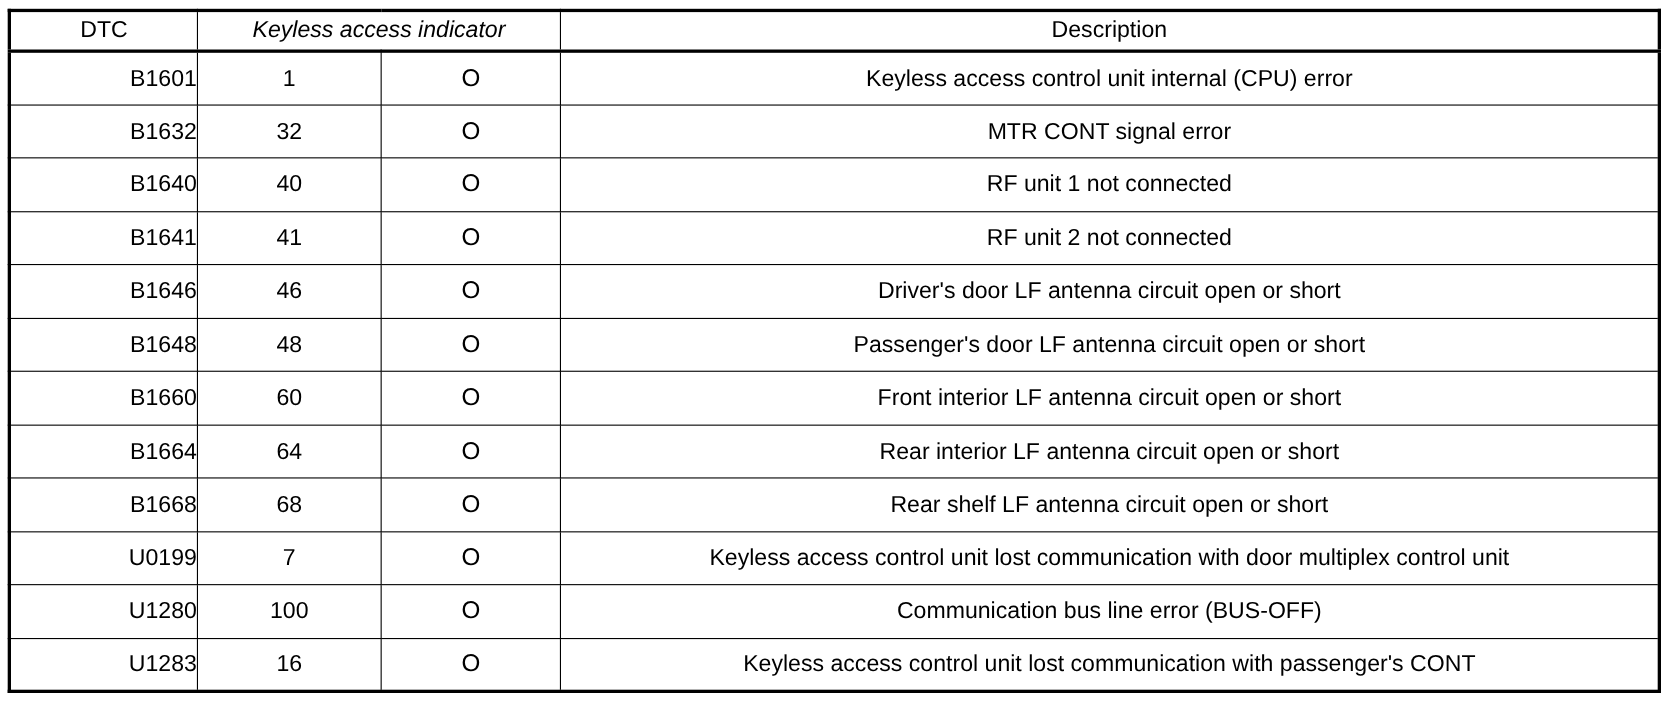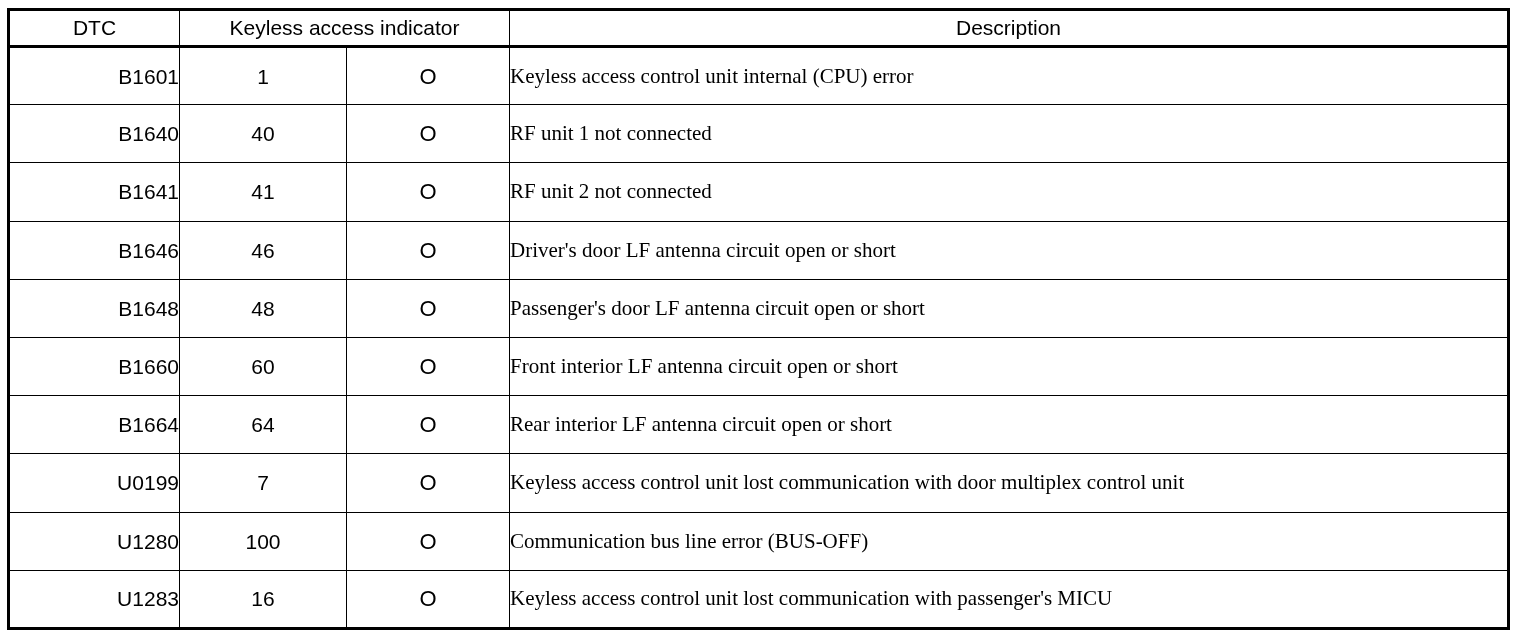--- a/index.html
+++ b/index.html
@@ -51,31 +51,31 @@
   col.col-indicator { width: 163px; }
   col.col-desc      { width: 999px; }
 
   
   tr.header-row th {
     height: 37px;
     text-align: center;
     border-bottom: 3px solid #000;
   }
   th.th-dtc   { text-align: center; }
-  th.th-group { text-align: center; }
+  th.th-group { text-align: center; font-style: italic; }
   th.th-desc  { text-align: center; }
 
   
   tr.data-row td {
     height: 36.5px;
   }
   td.cell-dtc       { text-align: right; }
   td.cell-blink     { text-align: center; }
   td.cell-indicator { text-align: center; font-size: 21px; }
-  td.cell-desc      { text-align: left; padding-left: 6px; font-family: Liberation Serif, serif; }
+  td.cell-desc      { text-align: center; padding-left: 6px; }
 
   .indicator-glyph {
     display: inline-block;
     font-size: 22px;
     line-height: 1;
   }
 </style>
 </head>
 <body>
 
@@ -93,20 +93,26 @@
         <th class="th-group" colspan="2">Keyless access indicator</th>
         <th class="th-desc">Description</th>
       </tr>
     </thead>
     <tbody id="dtc-table-body">
         <tr class="data-row">
           <td class="cell-dtc">B1601</td>
           <td class="cell-blink">1</td>
           <td class="cell-indicator"><span class="indicator-glyph">O</span></td>
           <td class="cell-desc">Keyless access control unit internal (CPU) error</td>
+        </tr>
+        <tr class="data-row">
+          <td class="cell-dtc">B1632</td>
+          <td class="cell-blink">32</td>
+          <td class="cell-indicator"><span class="indicator-glyph">O</span></td>
+          <td class="cell-desc">MTR CONT signal error</td>
         </tr>
         <tr class="data-row">
           <td class="cell-dtc">B1640</td>
           <td class="cell-blink">40</td>
           <td class="cell-indicator"><span class="indicator-glyph">O</span></td>
           <td class="cell-desc">RF unit 1 not connected</td>
         </tr>
         <tr class="data-row">
           <td class="cell-dtc">B1641</td>
           <td class="cell-blink">41</td>
@@ -131,32 +137,38 @@
           <td class="cell-indicator"><span class="indicator-glyph">O</span></td>
           <td class="cell-desc">Front interior LF antenna circuit open or short</td>
         </tr>
         <tr class="data-row">
           <td class="cell-dtc">B1664</td>
           <td class="cell-blink">64</td>
           <td class="cell-indicator"><span class="indicator-glyph">O</span></td>
           <td class="cell-desc">Rear interior LF antenna circuit open or short</td>
         </tr>
         <tr class="data-row">
+          <td class="cell-dtc">B1668</td>
+          <td class="cell-blink">68</td>
+          <td class="cell-indicator"><span class="indicator-glyph">O</span></td>
+          <td class="cell-desc">Rear shelf LF antenna circuit open or short</td>
+        </tr>
+        <tr class="data-row">
           <td class="cell-dtc">U0199</td>
           <td class="cell-blink">7</td>
           <td class="cell-indicator"><span class="indicator-glyph">O</span></td>
           <td class="cell-desc">Keyless access control unit lost communication with door multiplex control unit</td>
         </tr>
         <tr class="data-row">
           <td class="cell-dtc">U1280</td>
           <td class="cell-blink">100</td>
           <td class="cell-indicator"><span class="indicator-glyph">O</span></td>
           <td class="cell-desc">Communication bus line error (BUS-OFF)</td>
         </tr>
         <tr class="data-row">
           <td class="cell-dtc">U1283</td>
           <td class="cell-blink">16</td>
           <td class="cell-indicator"><span class="indicator-glyph">O</span></td>
-          <td class="cell-desc">Keyless access control unit lost communication with passenger's MICU</td>
+          <td class="cell-desc">Keyless access control unit lost communication with passenger's CONT</td>
         </tr>
       </tbody>
   </table>
 </div>
 
 </body></html>

